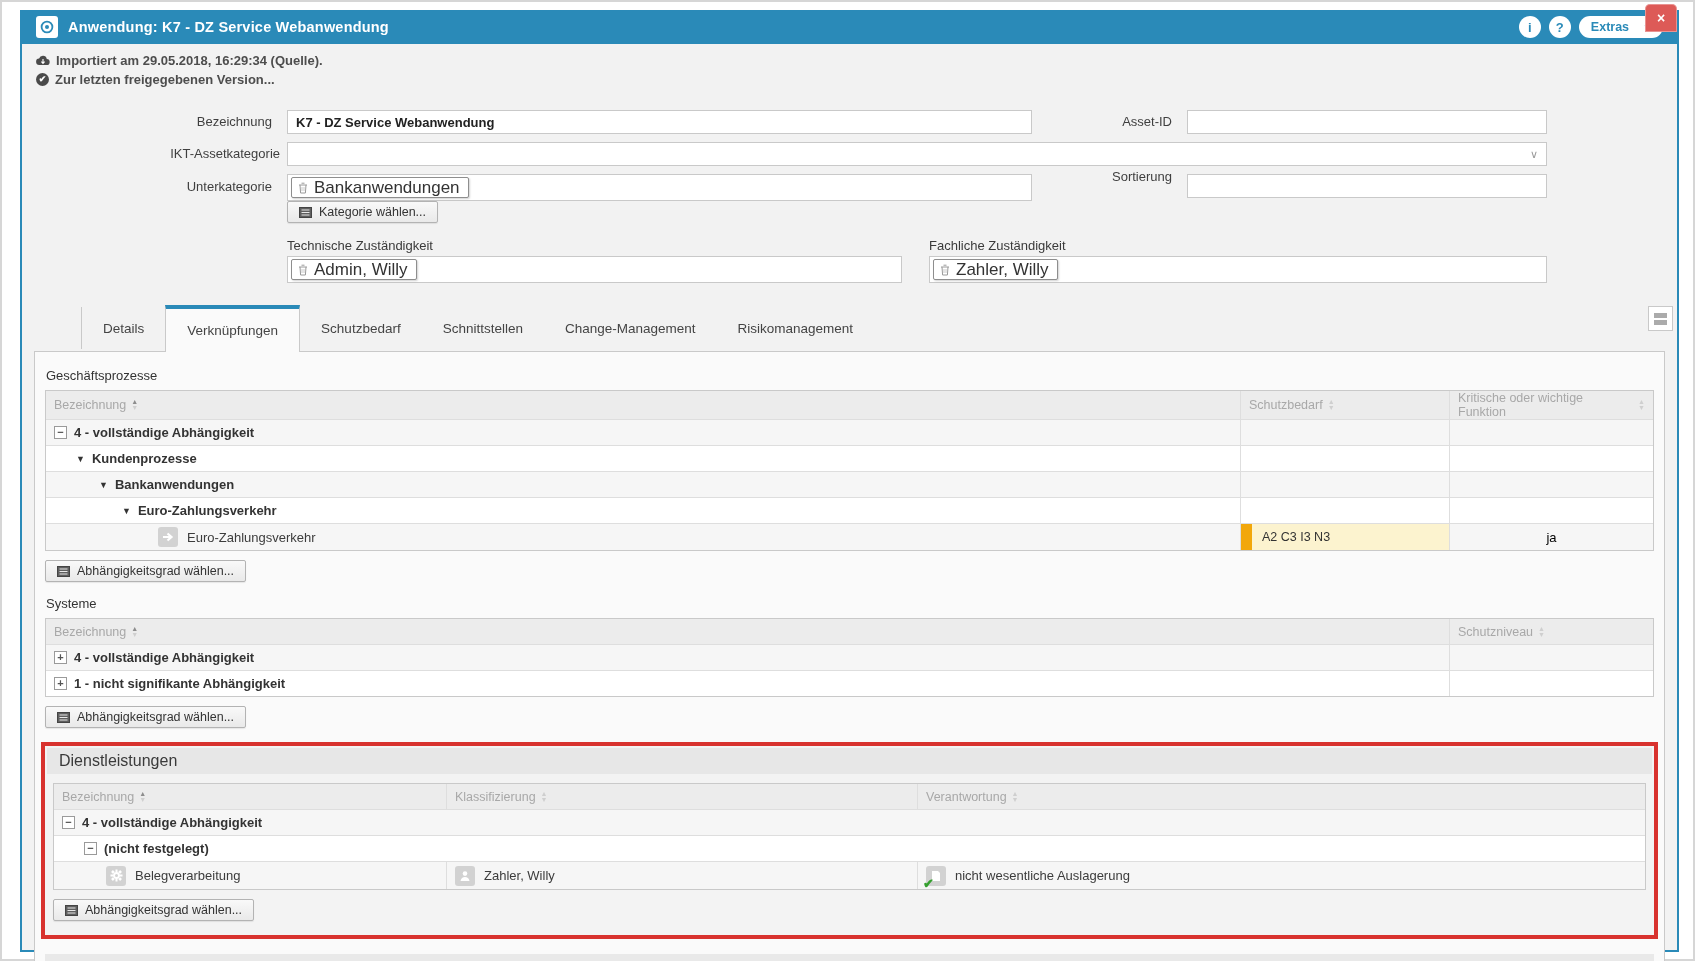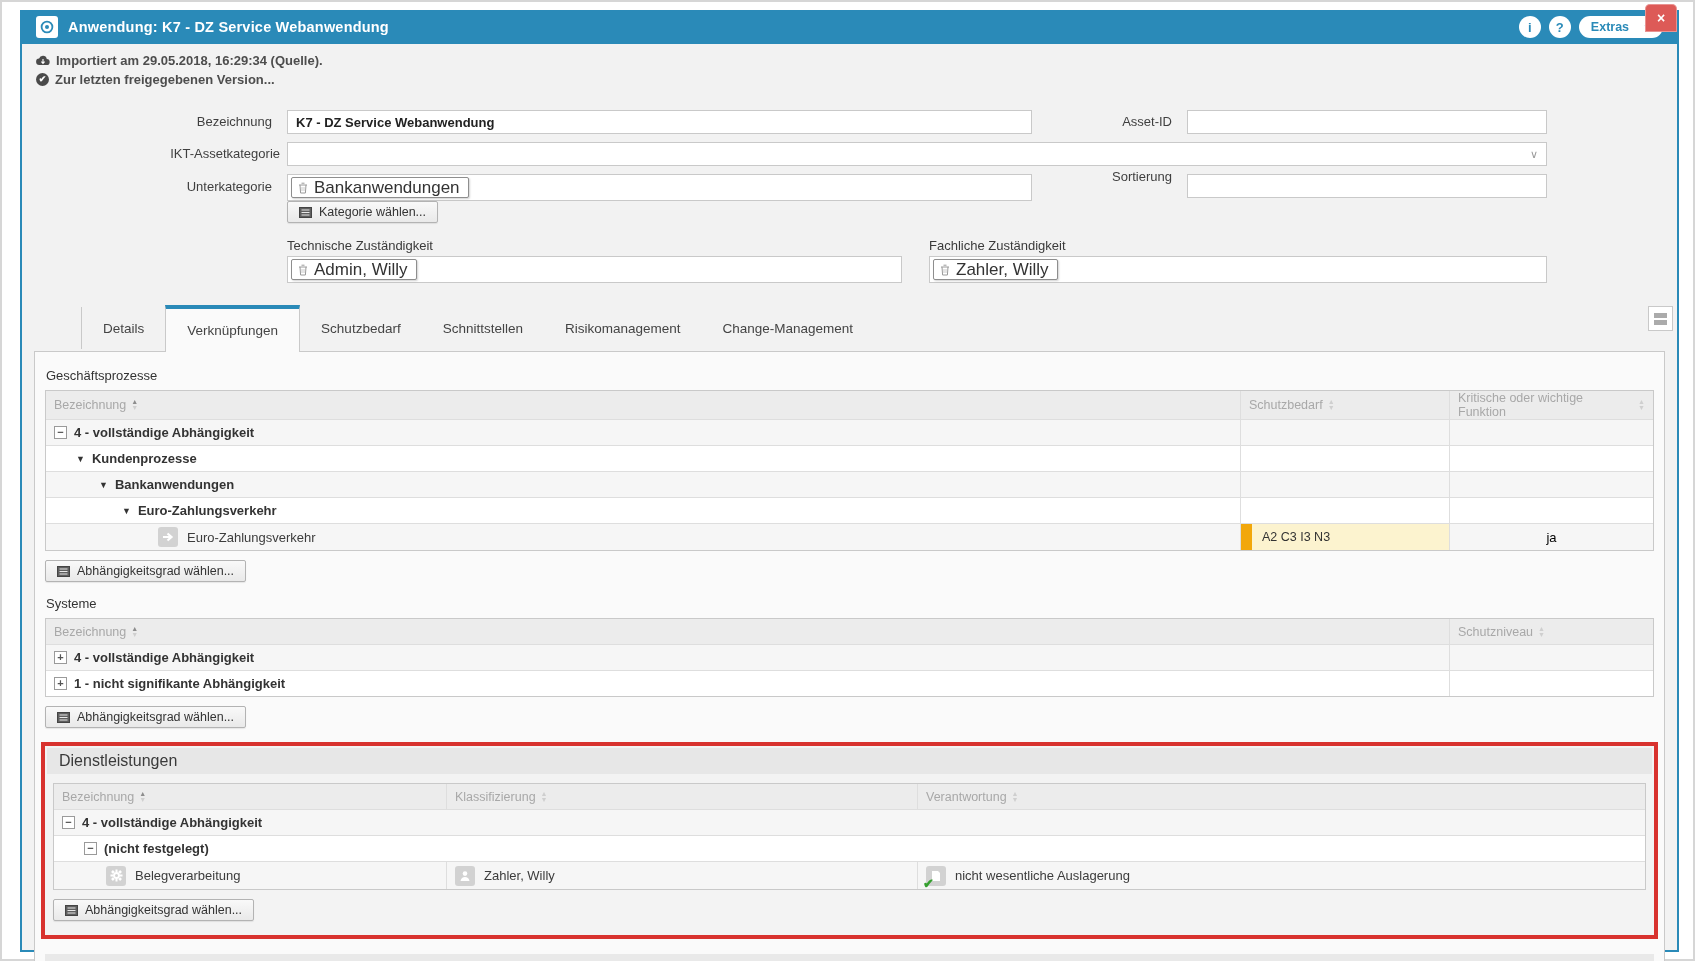--- a/index.html
+++ b/index.html
@@ -207,22 +207,22 @@
           <span>Zahler, Willy</span>
         </span>
       </div>
     </div>
 
     <div class="tabs">
       <div class="tab first">Details</div>
       <div class="tab active">Verknüpfungen</div>
       <div class="tab">Schutzbedarf</div>
       <div class="tab">Schnittstellen</div>
+      <div class="tab">Change-Management</div>
       <div class="tab">Risikomanagement</div>
-      <div class="tab">Change-Management</div>
       <div class="layout-btn">
           <i></i>
           <i></i>
         </div>
     </div>
 
     <div class="panel">
 
       <div class="tbl-title">Geschäftsprozesse</div>
       <div class="tree-table gp">

